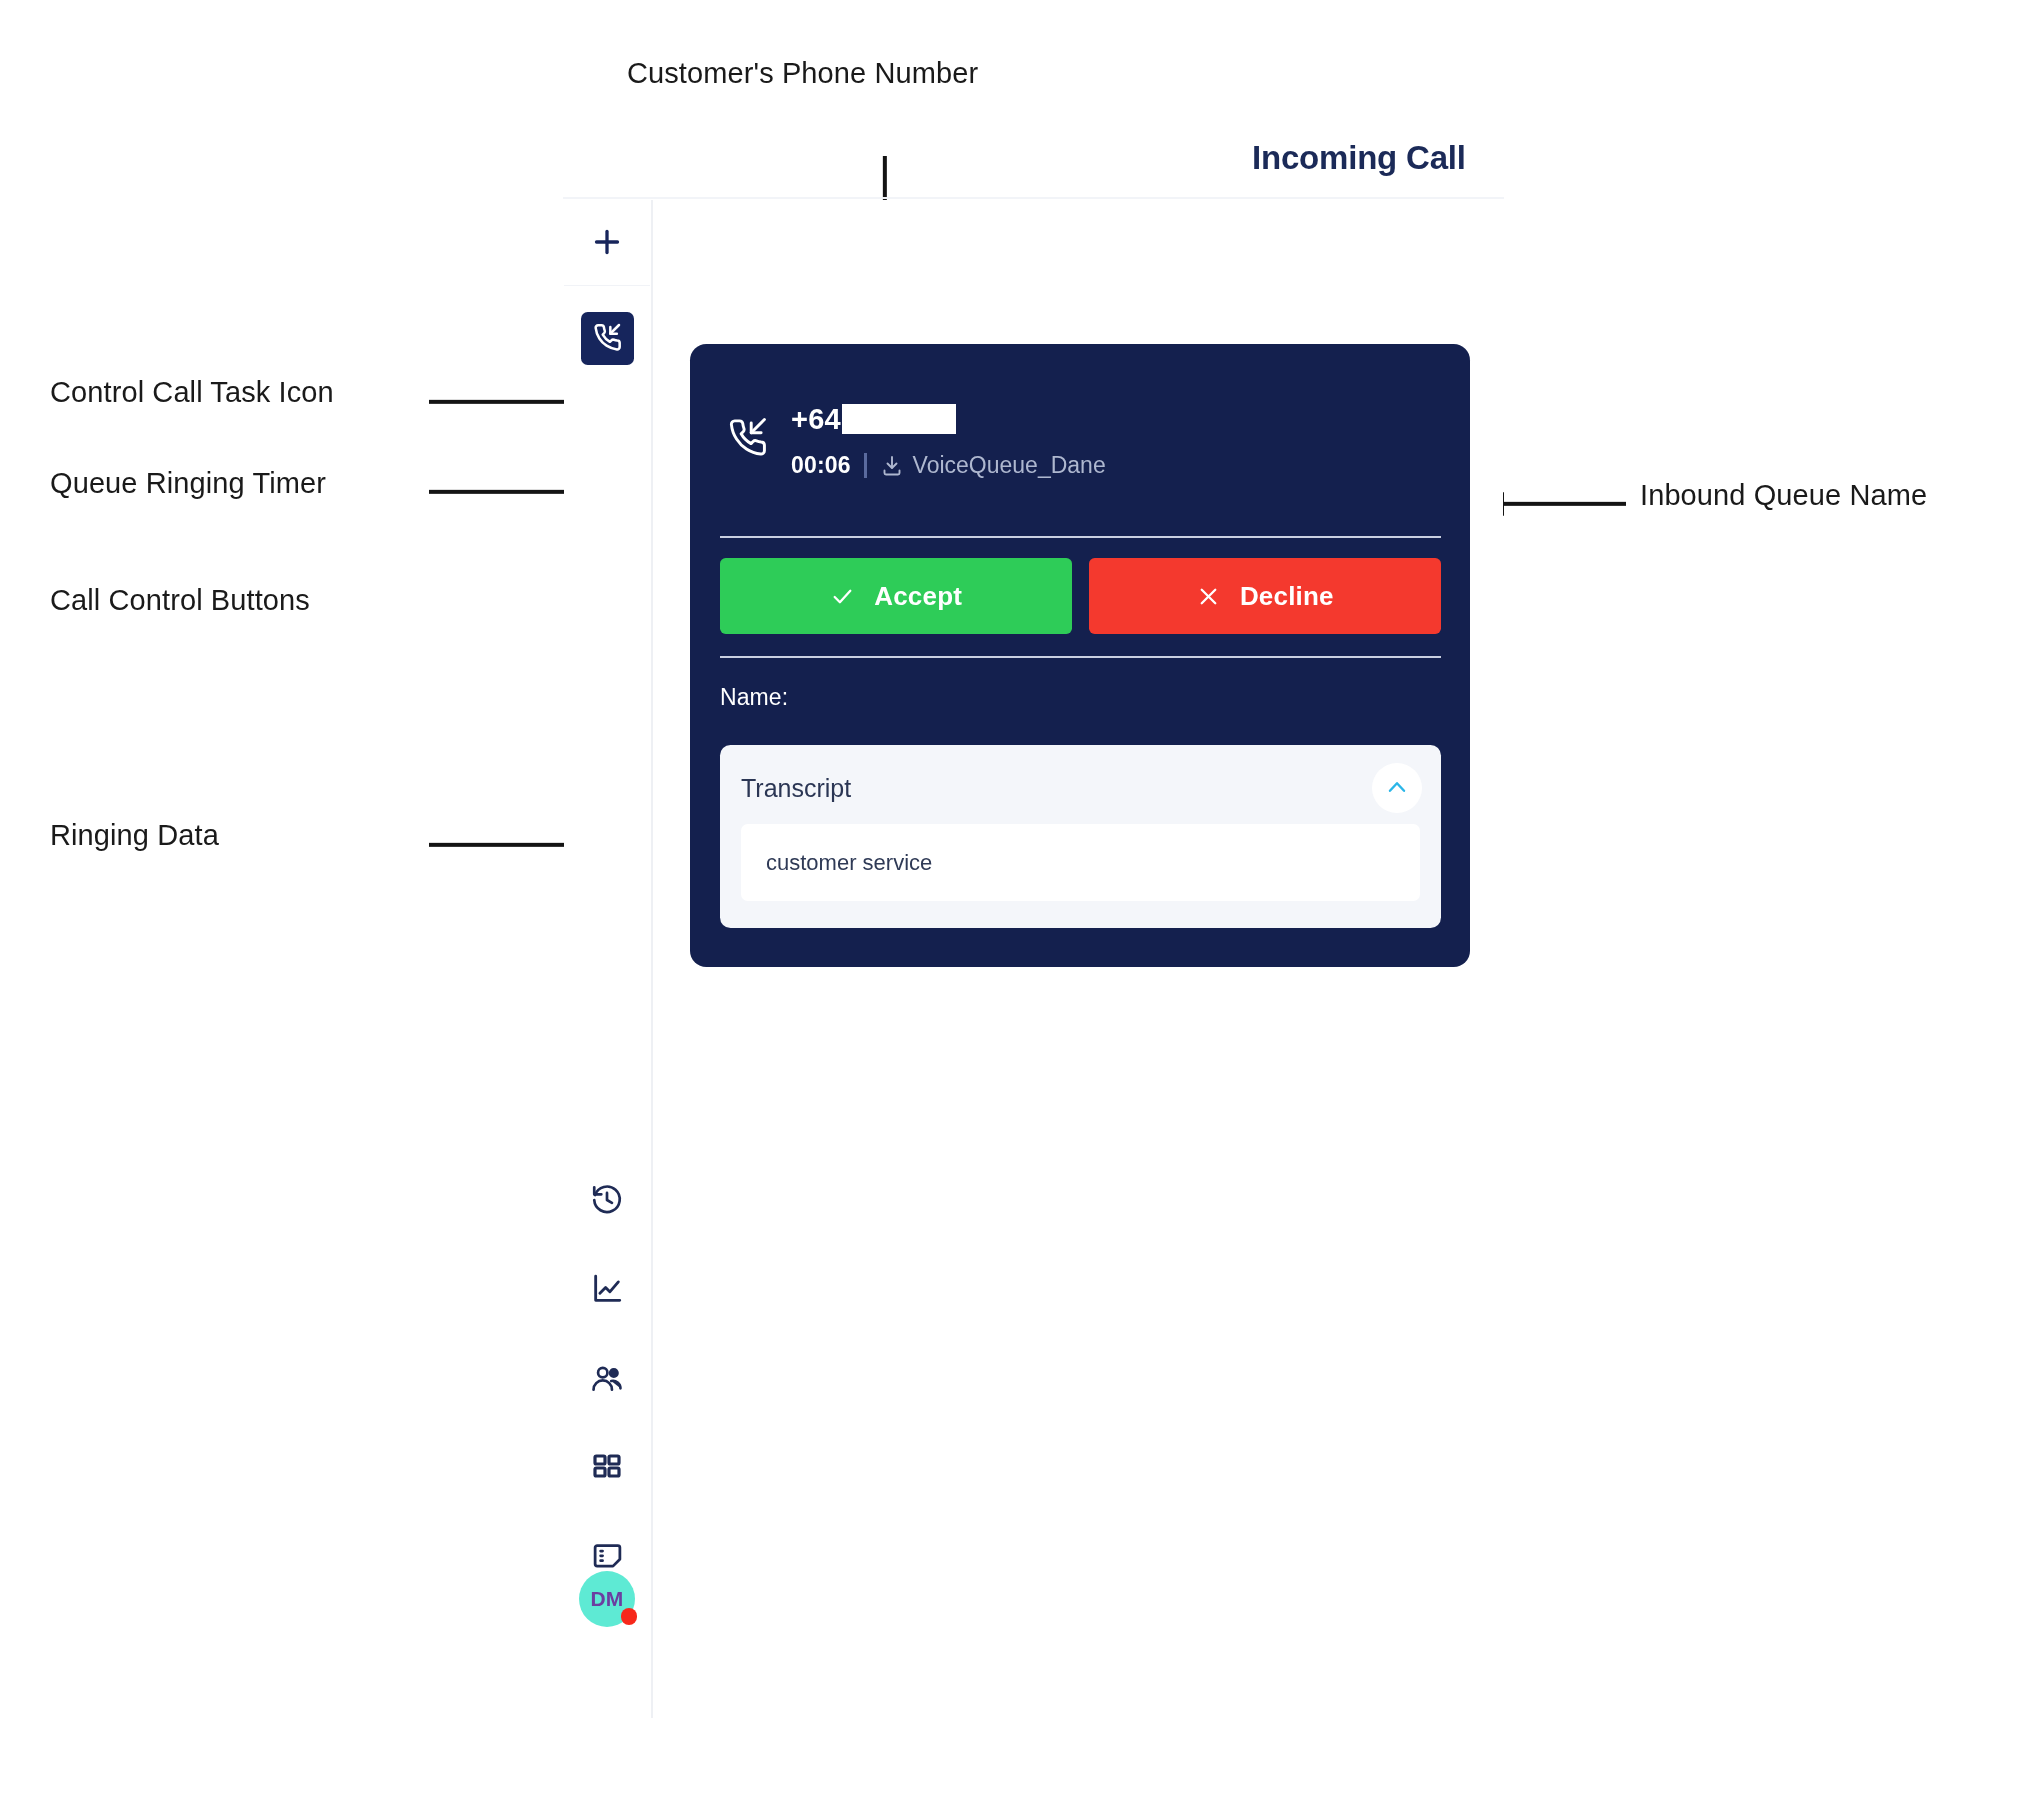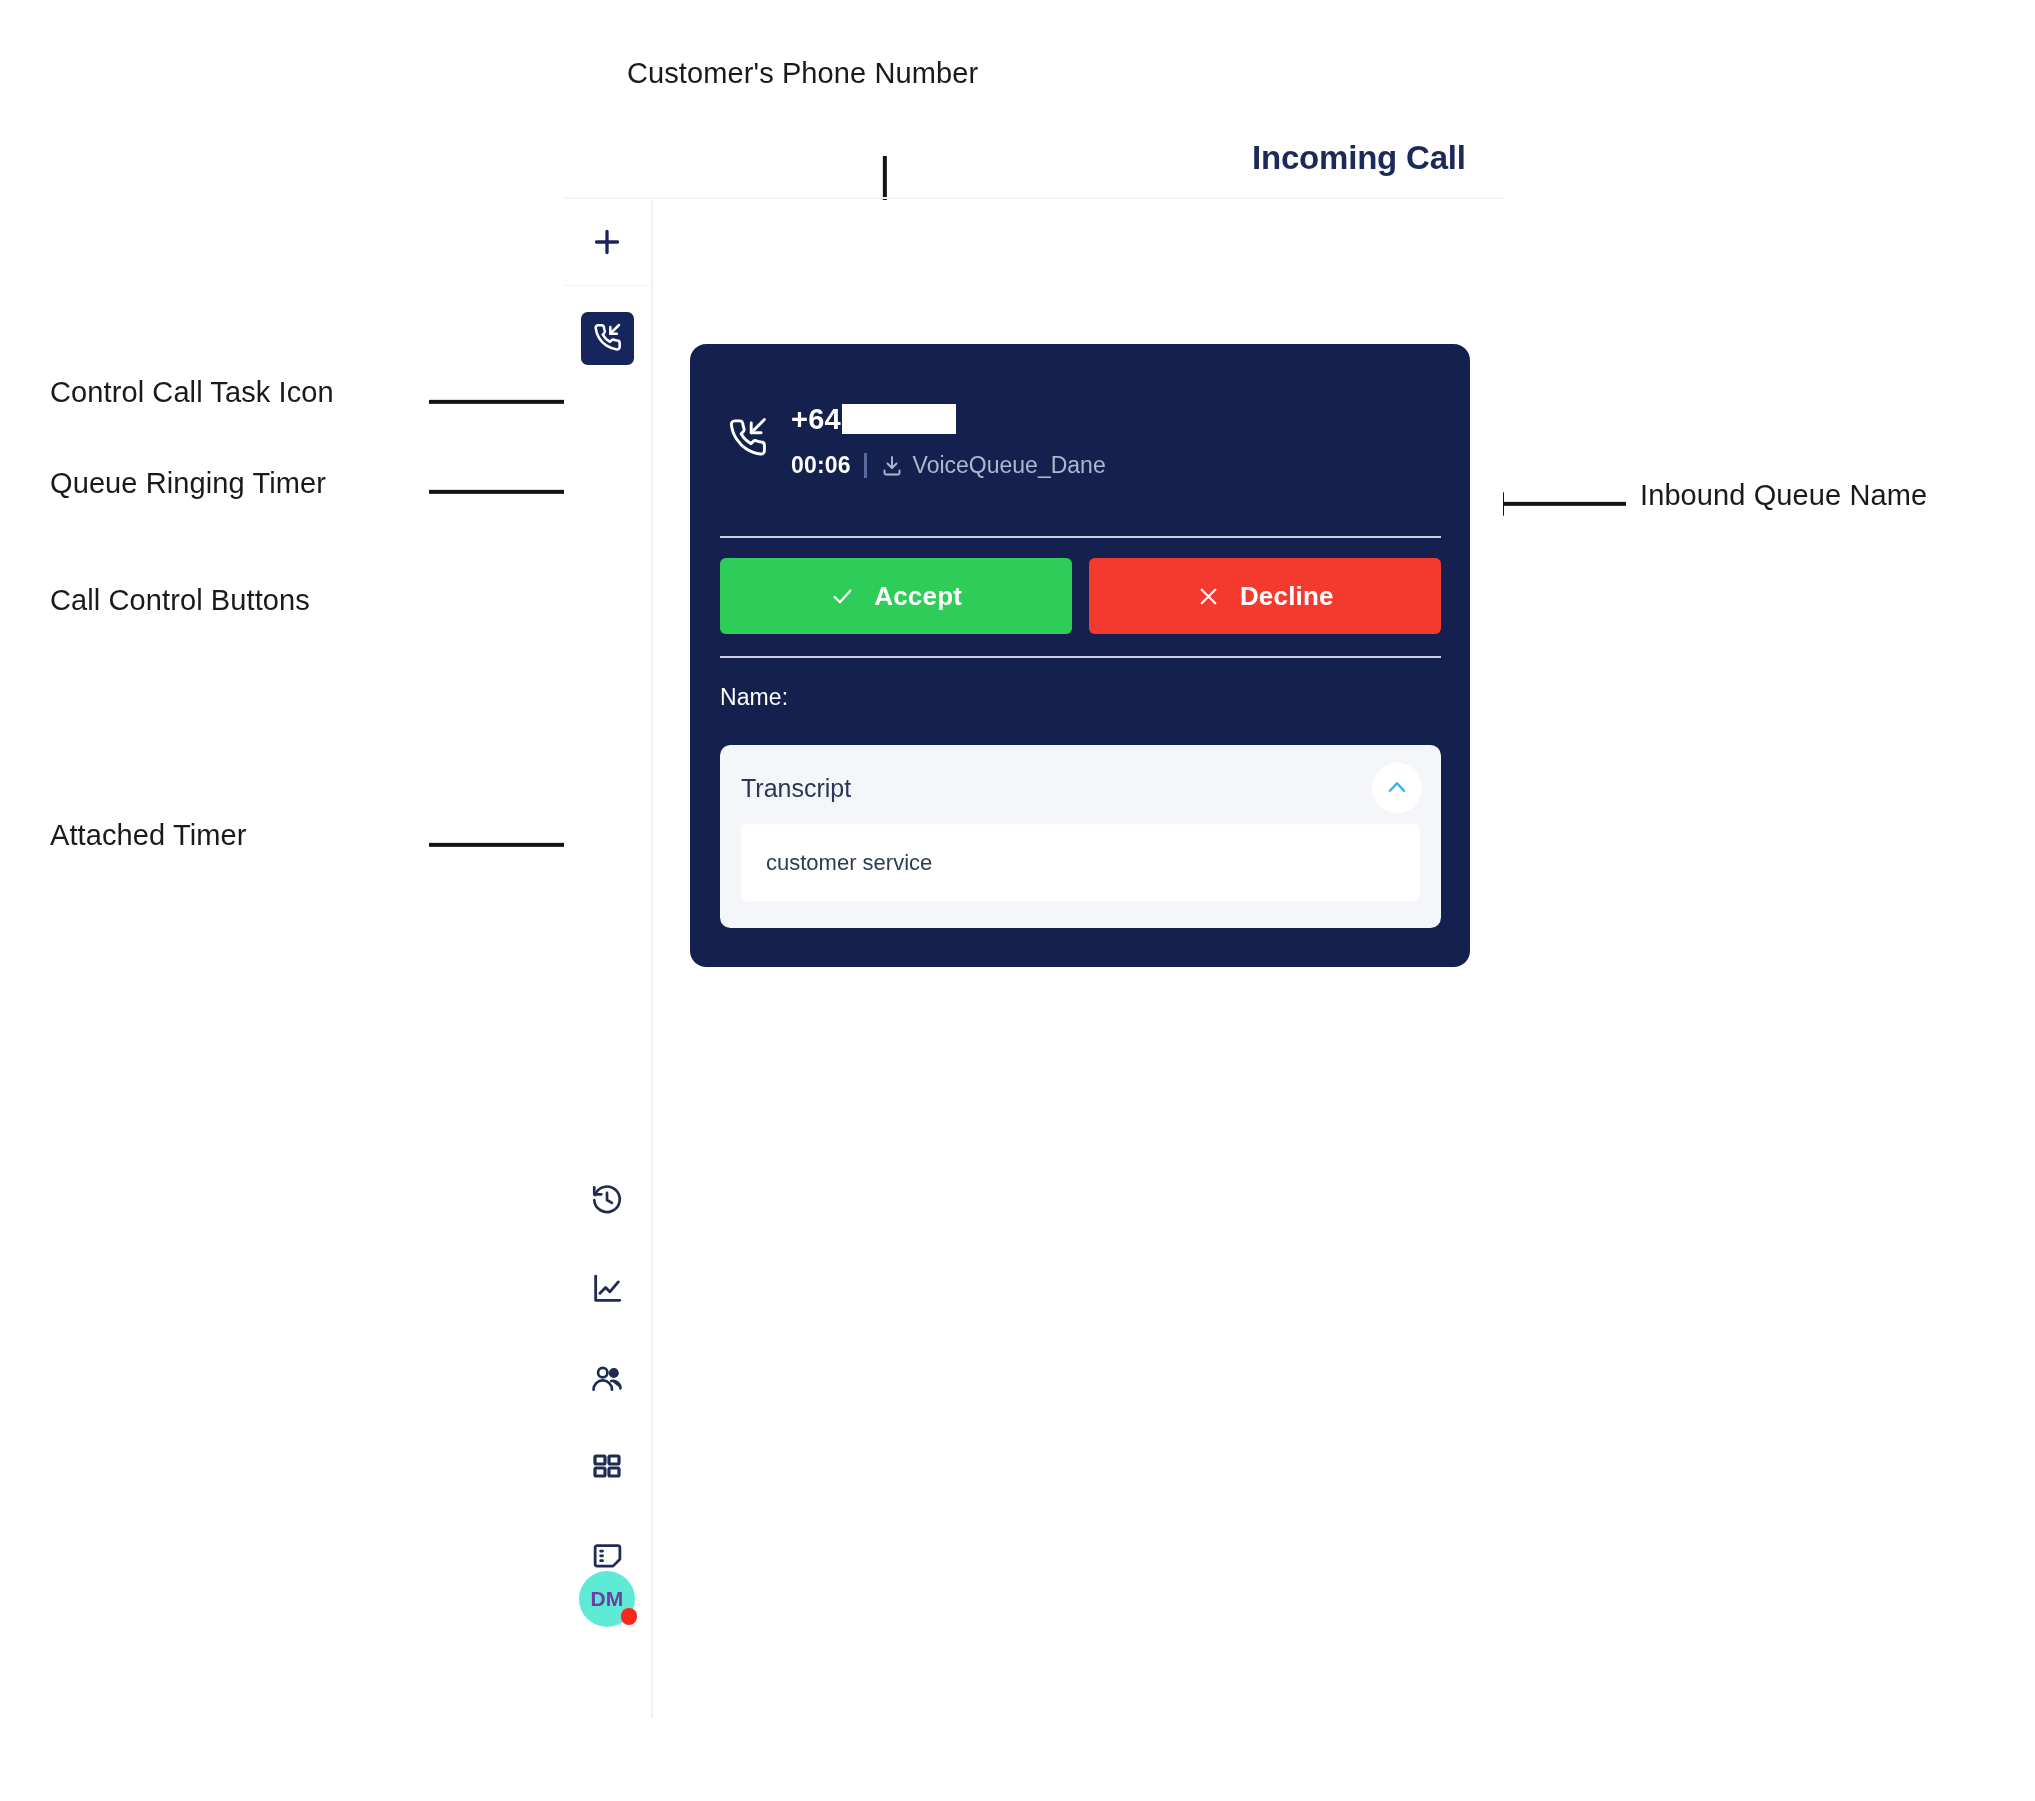--- a/index.html
+++ b/index.html
@@ -386,21 +386,21 @@
 </div>
 
 <div class="annot" style="left:50px; top:467px;">Queue Ringing Timer</div>
 <div class="arrow-h" style="left:429px; top:479px; width:203px; height:25px;">
   <div class="shaft" style="left:0; right:19px;"></div>
   <div class="head-r"></div>
 </div>
 
 <div class="annot" style="left:50px; top:584px;">Call Control Buttons</div>
 
-<div class="annot" style="left:50px; top:819px;">Attached Timer</div>
+<div class="annot" style="left:50px; top:819px;">Ringing Data</div>
 <div class="arrow-h" style="left:429px; top:832px; width:209px; height:25px;">
   <div class="shaft" style="left:0; right:19px;"></div>
   <div class="head-r"></div>
 </div>
 
 <div class="annot" style="left:1640px; top:479px;">Inbound Queue Name</div>
 <div class="arrow-h" style="left:1482px; top:491px; width:144px; height:25px;">
   <div class="shaft" style="left:19px; right:0;"></div>
   <div class="head-l"></div>
 </div>

